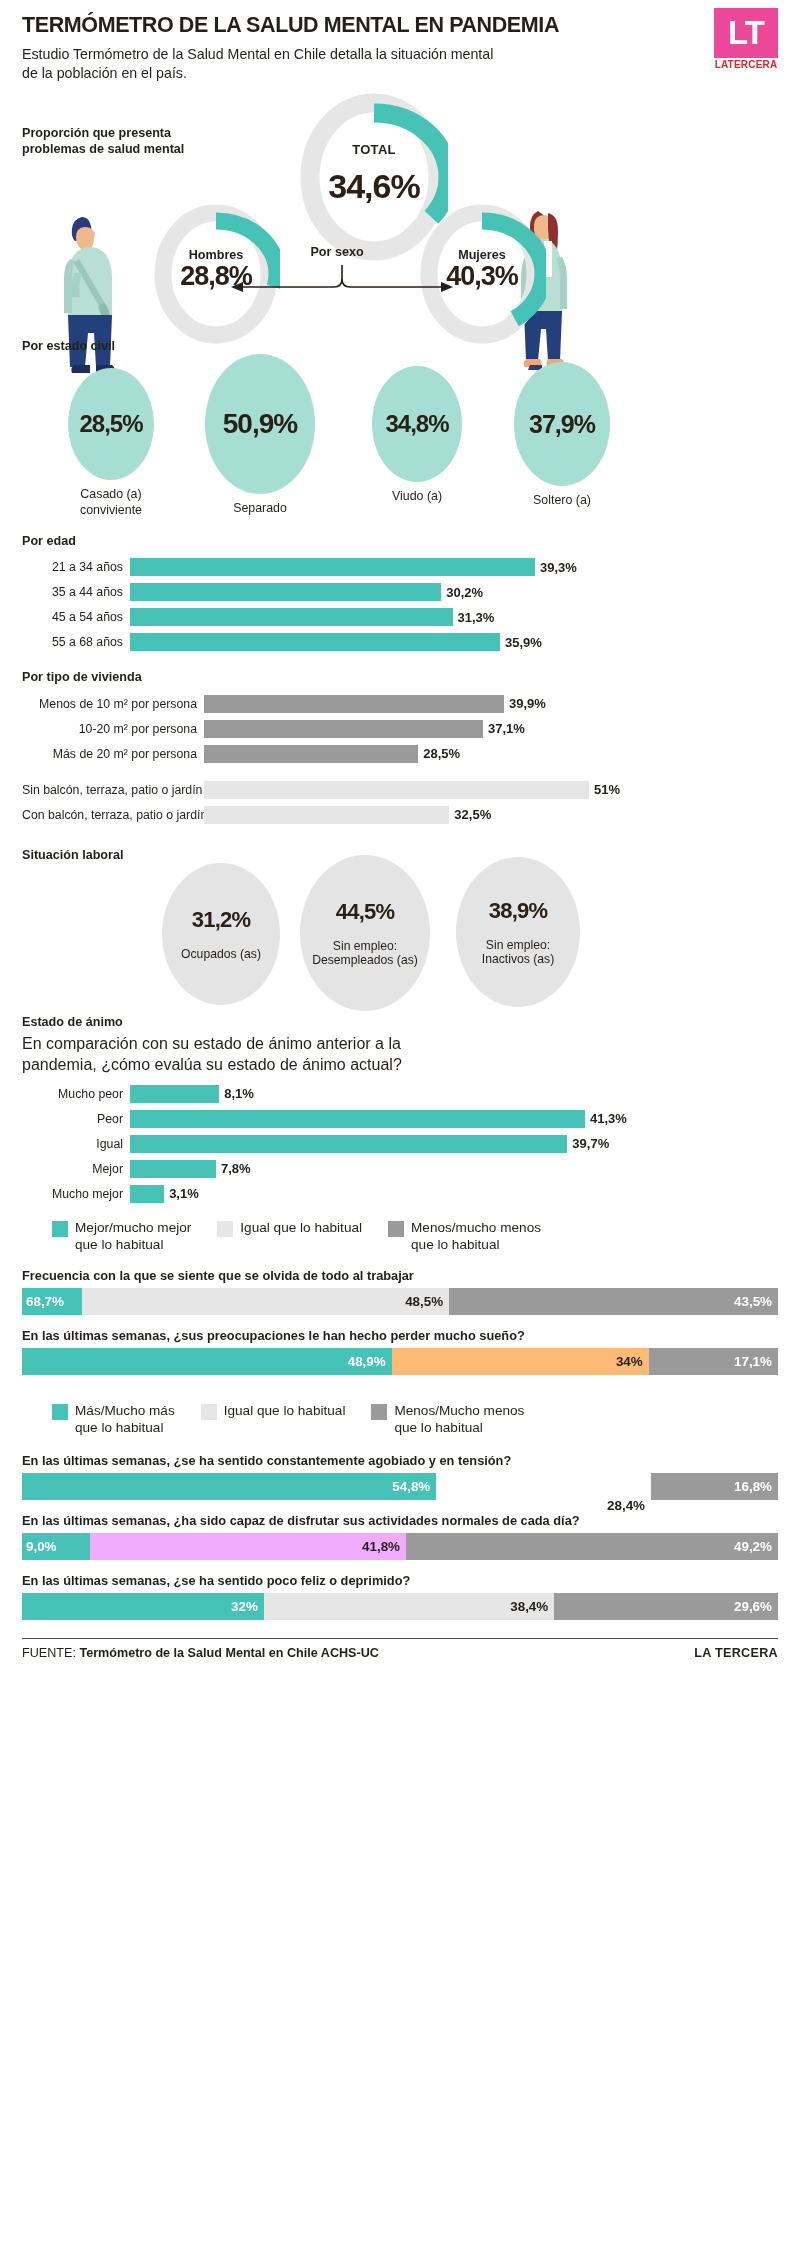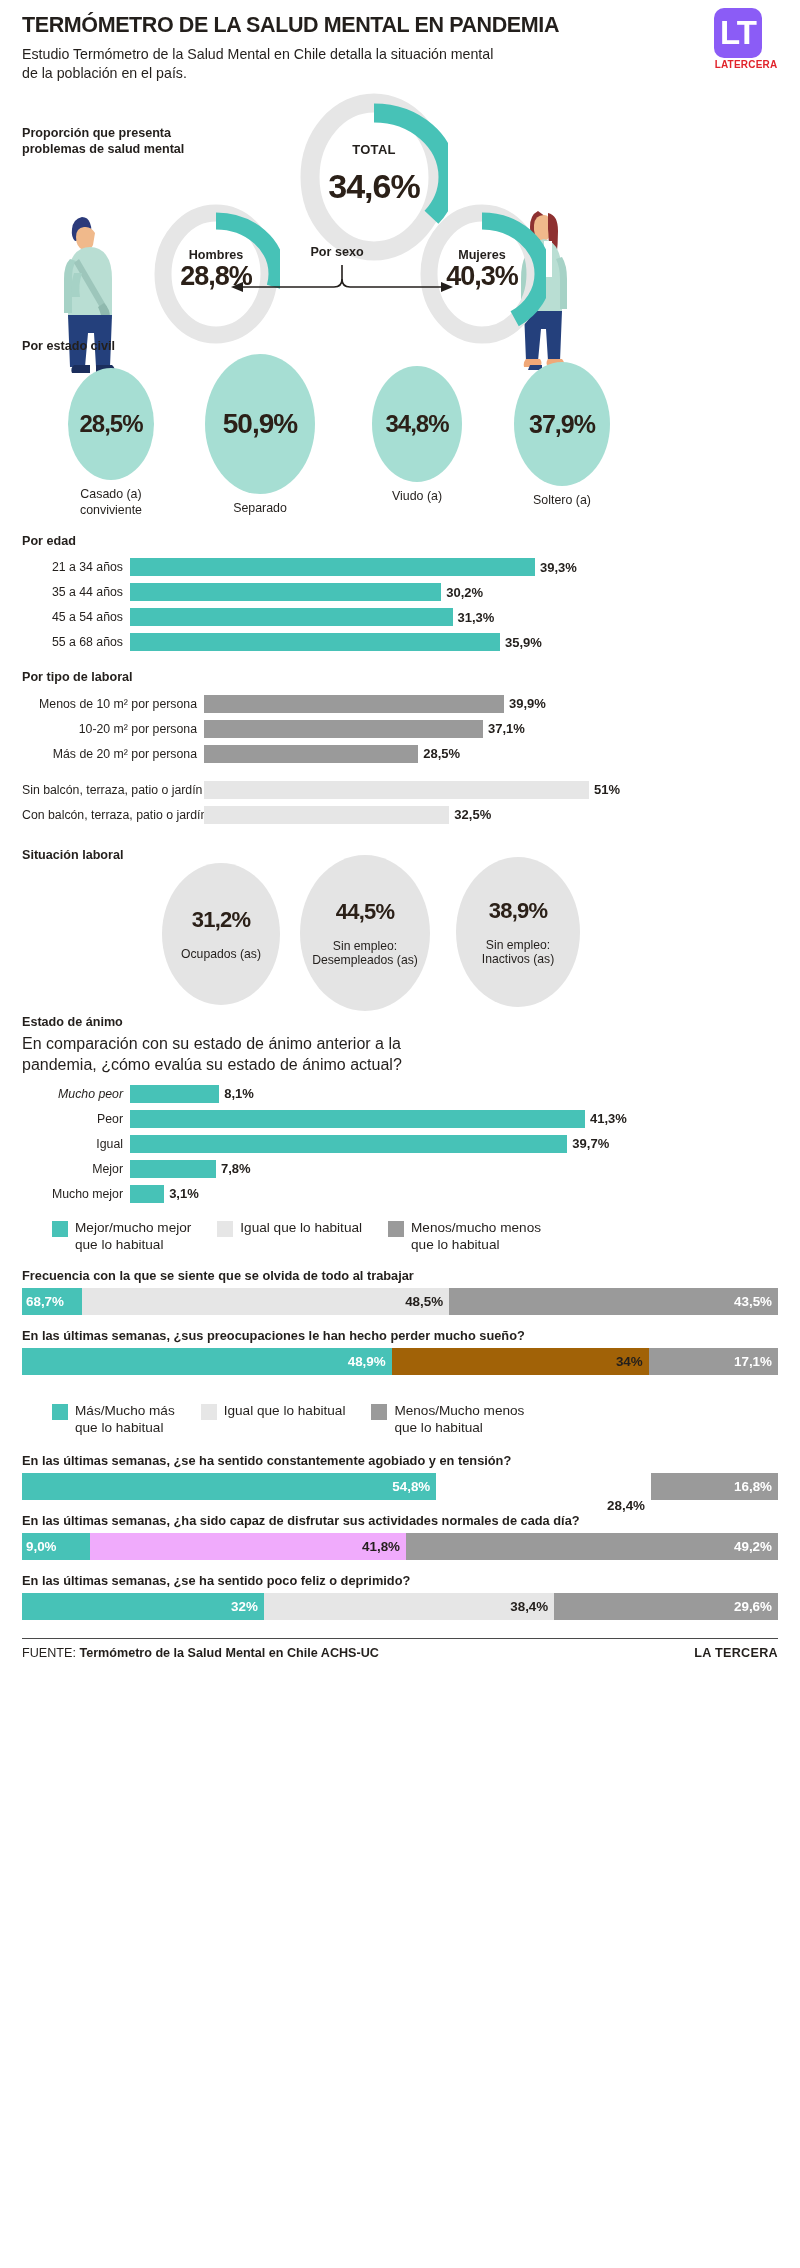--- a/index.html
+++ b/index.html
@@ -22,23 +22,22 @@
   }
   .subtitle {
     margin-top:7px; font-size:14.2px; line-height:1.34;
     color:#231f1c; max-width:490px; font-weight:400;
   }
   .lt-logo {
     position:absolute; right:0px; top:8px;
     width:64px; text-align:center;
   }
   .lt-box {
-    width:48px; height:50px; background:#8b5cf6;
+    width:64px; height:50px; background:#ec4899;
     position:relative;
-    border-radius:10px;
   }
   .lt-letters {
     color:#fff; font-size:33px; font-weight:bold;
     line-height:50px; letter-spacing:-1px;
     font-family:"Liberation Sans", sans-serif;
   }
   .lt-caption {
     color:#e1232b; font-size:10px; font-weight:bold;
     letter-spacing:0.2px; margin-top:1px;
   }
@@ -298,21 +297,21 @@
         </div>
         <div class="barrow">
           <div class="barlabel" style="width: 108px;">55 a 68 años</div>
           <div class="bar teal" style="width: 369.962px;"></div>
           <div class="barval">35,9%</div>
         </div>
       </div>
   </div>
 
   <div class="bargroup" style="margin-top:17px;">
-    <div class="sec-label">Por tipo de laboral</div>
+    <div class="sec-label">Por tipo de vivienda</div>
     <div style="margin-top:8px;" id="vivienda-bars">
         <div class="barrow">
           <div class="barlabel" style="width: 182px;">Menos de 10 m² por persona</div>
           <div class="bar grey" style="width: 300px;"></div>
           <div class="barval">39,9%</div>
         </div>
         <div class="barrow">
           <div class="barlabel" style="width: 182px;">10-20 m² por persona</div>
           <div class="bar grey" style="width: 278.947px;"></div>
           <div class="barval">37,1%</div>
@@ -359,21 +358,21 @@
         </div>
       </div>
     </div>
   </div>
 
   <div style="margin-top:22px;">
     <div class="sec-label">Estado de ánimo</div>
     <div class="sec-sub" style="margin-top:2px; max-width:430px;">En comparación con su estado de ánimo anterior a la pandemia, ¿cómo evalúa su estado de ánimo actual?</div>
     <div style="margin-top:9px;" id="animo-bars">
         <div class="barrow">
-          <div class="barlabel" style="width: 108px; font-style: italic;">Mucho peor</div>
+          <div class="barlabel" style="width: 108px;">Mucho peor</div>
           <div class="bar teal" style="width: 89.2373px;"></div>
           <div class="barval">8,1%</div>
         </div>
         <div class="barrow">
           <div class="barlabel" style="width: 108px;">Peor</div>
           <div class="bar teal" style="width: 455px;"></div>
           <div class="barval">41,3%</div>
         </div>
         <div class="barrow">
           <div class="barlabel" style="width: 108px;">Igual</div>
@@ -422,21 +421,21 @@
             <span style="color: rgb(255, 255, 255);">43,5%</span>
           </div>
         </div>
       </div>
       <div class="qblock">
         <div class="qtitle">En las últimas semanas, ¿sus preocupaciones le han hecho perder mucho sueño?</div>
         <div class="stack">
           <div class="seg seg-white" style="background: rgb(71, 194, 183); width: 48.9%;">
             <span style="color: rgb(255, 255, 255);">48,9%</span>
           </div>
-          <div class="seg seg-dark" style="background: #a16207; width: 34%;">
+          <div class="seg seg-dark" style="background: #fdba74; width: 34%;">
             <span style="color: rgb(35, 31, 28);">34%</span>
           </div>
           <div class="seg seg-white" style="background: rgb(154, 154, 154); width: 17.1%;">
             <span style="color: rgb(255, 255, 255);">17,1%</span>
           </div>
         </div>
       </div>
     </div>
 
   <div class="legend" id="legend2" style="margin-top:28px;">

